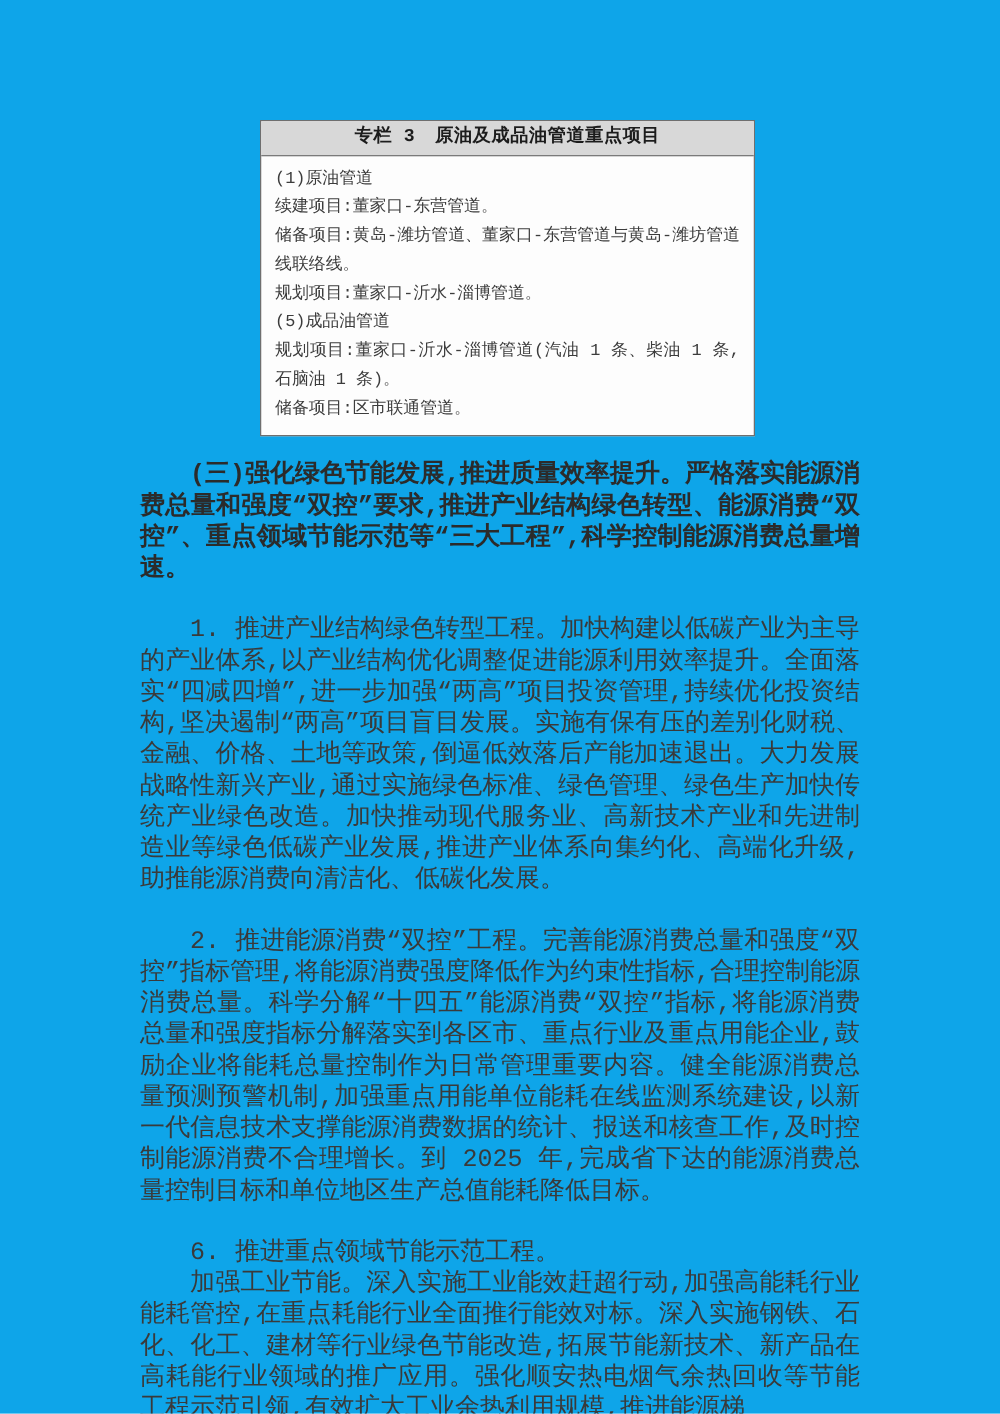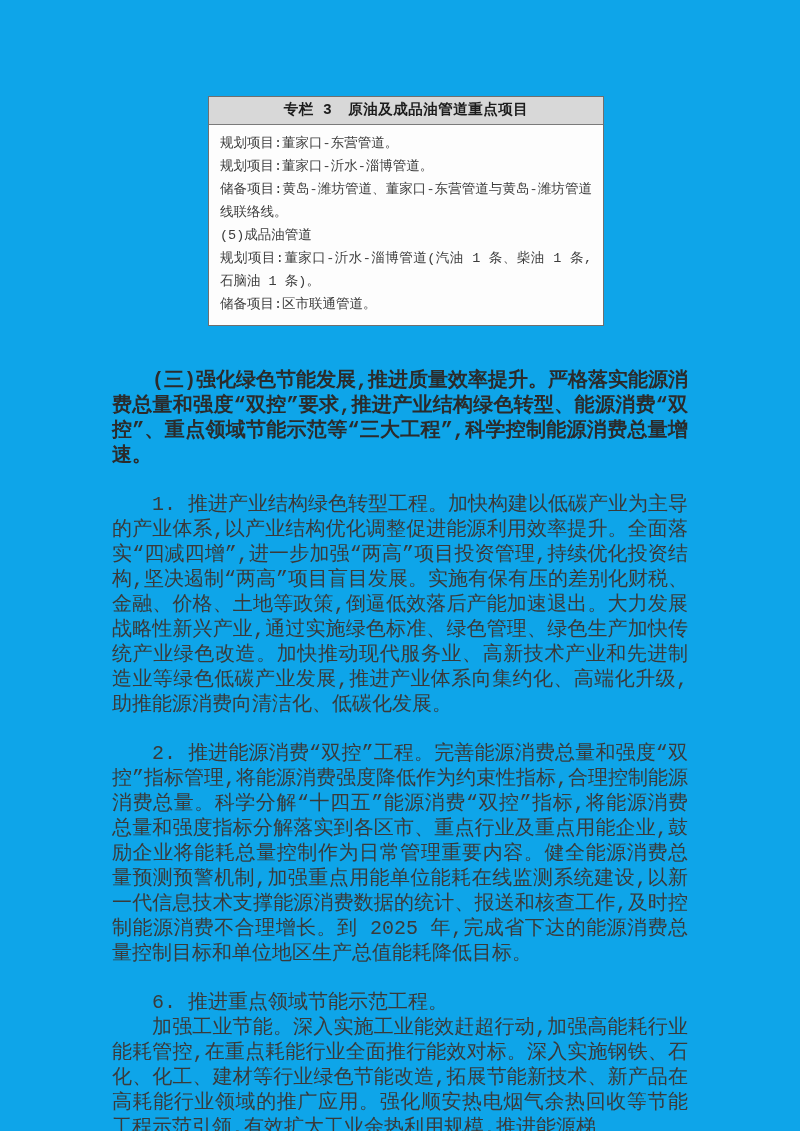--- a/index.html
+++ b/index.html
@@ -78,23 +78,24 @@
 </head>
 <body>
 
 <div class="page">
 
   <div class="callout-box">
     <div class="box-header">
       <span class="box-label">专栏 3</span><span class="box-title">原油及成品油管道重点项目</span>
     </div>
     <div class="box-body">
-      <p class="box-line">规划项目:董家口-东营管道。</p>
+      <p class="box-line">(1)原油管道</p>
+      <p class="box-line">续建项目:董家口-东营管道。</p>
+      <p class="box-line">储备项目:黄岛-潍坊管道、董家口-东营管道与黄岛-潍坊管道线联络线。</p>
       <p class="box-line">规划项目:董家口-沂水-淄博管道。</p>
-      <p class="box-line">储备项目:黄岛-潍坊管道、董家口-东营管道与黄岛-潍坊管道线联络线。</p>
       <p class="box-line">(5)成品油管道</p>
       <p class="box-line">规划项目:董家口-沂水-淄博管道(汽油 1 条、柴油 1 条,石脑油 1 条)。</p>
       <p class="box-line">储备项目:区市联通管道。</p>
     </div>
   </div>
 
   <div class="body-text">
     <p class="para bold">(三)强化绿色节能发展,推进质量效率提升。严格落实能源消费总量和强度“双控”要求,推进产业结构绿色转型、能源消费“双控”、重点领域节能示范等“三大工程”,科学控制能源消费总量增速。</p>
     <p class="para">1. 推进产业结构绿色转型工程。加快构建以低碳产业为主导的产业体系,以产业结构优化调整促进能源利用效率提升。全面落实“四减四增”,进一步加强“两高”项目投资管理,持续优化投资结构,坚决遏制“两高”项目盲目发展。实施有保有压的差别化财税、金融、价格、土地等政策,倒逼低效落后产能加速退出。大力发展战略性新兴产业,通过实施绿色标准、绿色管理、绿色生产加快传统产业绿色改造。加快推动现代服务业、高新技术产业和先进制造业等绿色低碳产业发展,推进产业体系向集约化、高端化升级,助推能源消费向清洁化、低碳化发展。</p>
     <p class="para">2. 推进能源消费“双控”工程。完善能源消费总量和强度“双控”指标管理,将能源消费强度降低作为约束性指标,合理控制能源消费总量。科学分解“十四五”能源消费“双控”指标,将能源消费总量和强度指标分解落实到各区市、重点行业及重点用能企业,鼓励企业将能耗总量控制作为日常管理重要内容。健全能源消费总量预测预警机制,加强重点用能单位能耗在线监测系统建设,以新一代信息技术支撑能源消费数据的统计、报送和核查工作,及时控制能源消费不合理增长。到 2025 年,完成省下达的能源消费总量控制目标和单位地区生产总值能耗降低目标。</p>

